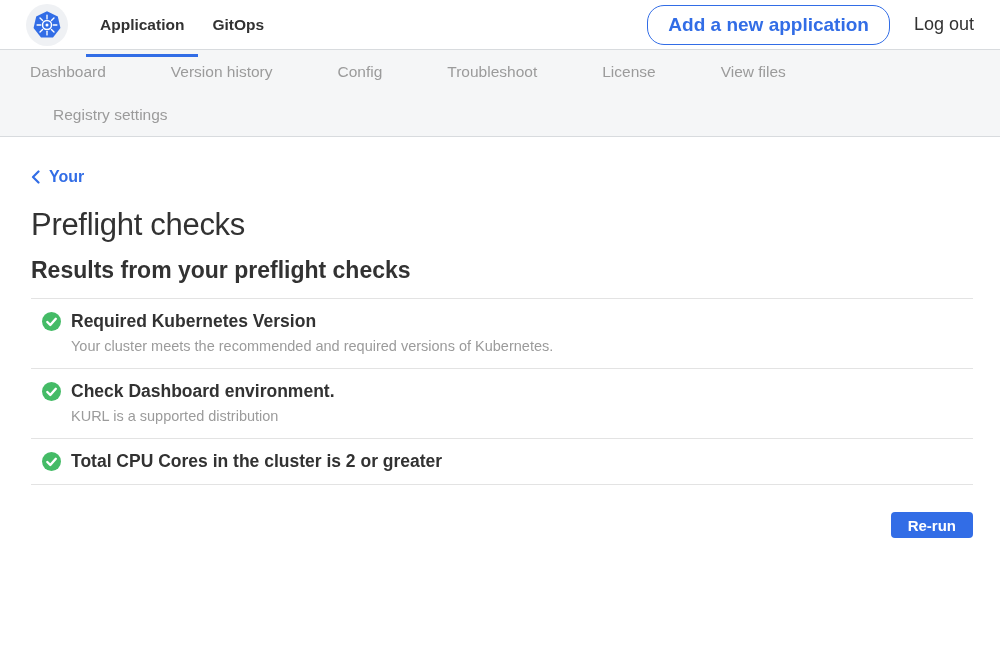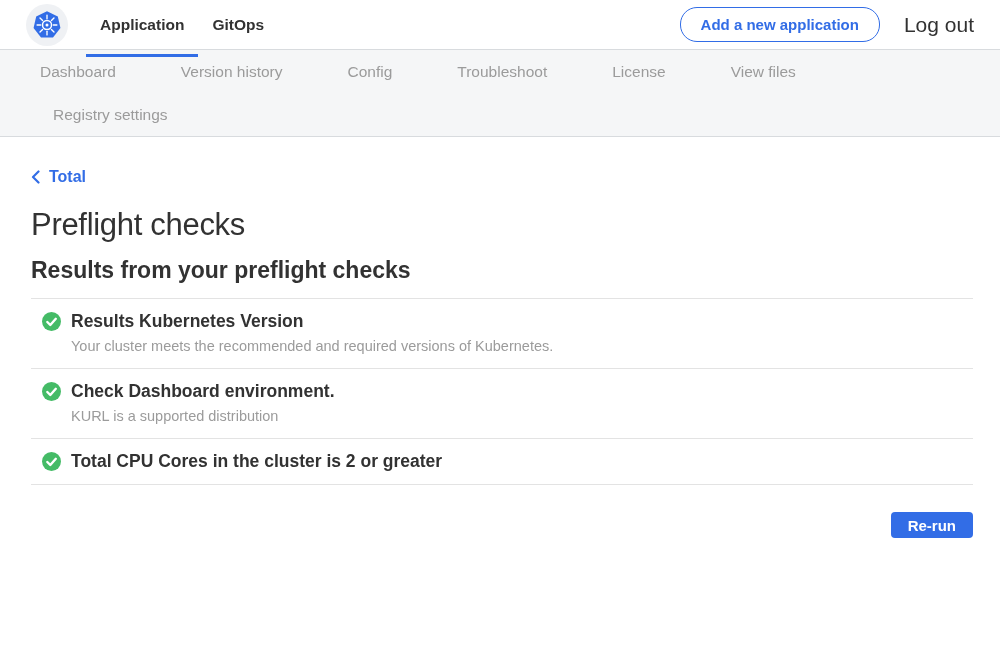--- a/index.html
+++ b/index.html
@@ -47,46 +47,46 @@
     left: 0; right: 0; bottom: -1px;
     height: 3px;
     background: #326de6;
   }
   .topnav-spacer { flex: 1; }
   .add-app-btn {
     border: 1px solid #326de6;
     background: #ffffff;
     color: #326de6;
     font-family: "Liberation Sans", sans-serif;
-    font-size: 15px;
+    font-size: 19px;
     font-weight: 700;
     padding: 8px 20px;
     border-radius: 17px;
     cursor: pointer;
     margin-right: 24px;
     white-space: nowrap;
   }
   .logout {
-    font-size: 21px;
+    font-size: 18px;
     font-weight: 500;
     color: #323232;
     cursor: pointer;
     white-space: nowrap;
   }
 
   
   .subnav {
     background: #f5f6f7;
     border-bottom: 1px solid #d8dbde;
   }
   .subnav-row {
     height: 43px;
     display: flex;
     align-items: center;
-    padding-left: 40px;
+    padding-left: 30px;
   }
   .subnav-row.row2 { padding-left: 53px; text-align: right; }
   .subnav-item {
     color: #9b9b9b;
     font-size: 15.5px;
     margin-right: 65px;
     cursor: pointer;
     white-space: nowrap;
   }
 
@@ -220,39 +220,39 @@
 </nav>
 
 <main>
 
   <div class="back-link">
     <span style="display:flex;">
       <svg width="9" height="14" viewBox="0 0 9 14">
         <polyline points="7.5,1.5 2,7 7.5,12.5" fill="none" stroke="#326de6" stroke-width="2.2" stroke-linecap="round" stroke-linejoin="round"></polyline>
       </svg>
     </span>
-    <span>Total</span>
+    <span>Your</span>
   </div>
 
   <h1 class="page-title">Preflight checks</h1>
 
 
   <h2 class="results-heading">Results from your preflight checks</h2>
 
   <div class="check-list">
 
     <div class="check-row">
       <span class="check-icon" style="display:flex;">
         <svg width="19" height="19" viewBox="0 0 19 19">
           <circle cx="9.5" cy="9.5" r="9.5" fill="#44bb66"></circle>
           <polyline points="5.3,10 8.3,13 13.8,6.8" fill="none" stroke="#ffffff" stroke-width="2.4" stroke-linecap="round" stroke-linejoin="round"></polyline>
         </svg>
       </span>
       <div>
-        <div class="check-title">Results Kubernetes Version</div>
+        <div class="check-title">Required Kubernetes Version</div>
         <div class="check-detail">Your cluster meets the recommended and required versions of Kubernetes.</div>
       </div>
     </div>
 
     <div class="check-row">
       <span class="check-icon" style="display:flex;">
         <svg width="19" height="19" viewBox="0 0 19 19">
           <circle cx="9.5" cy="9.5" r="9.5" fill="#44bb66"></circle>
           <polyline points="5.3,10 8.3,13 13.8,6.8" fill="none" stroke="#ffffff" stroke-width="2.4" stroke-linecap="round" stroke-linejoin="round"></polyline>
         </svg>

